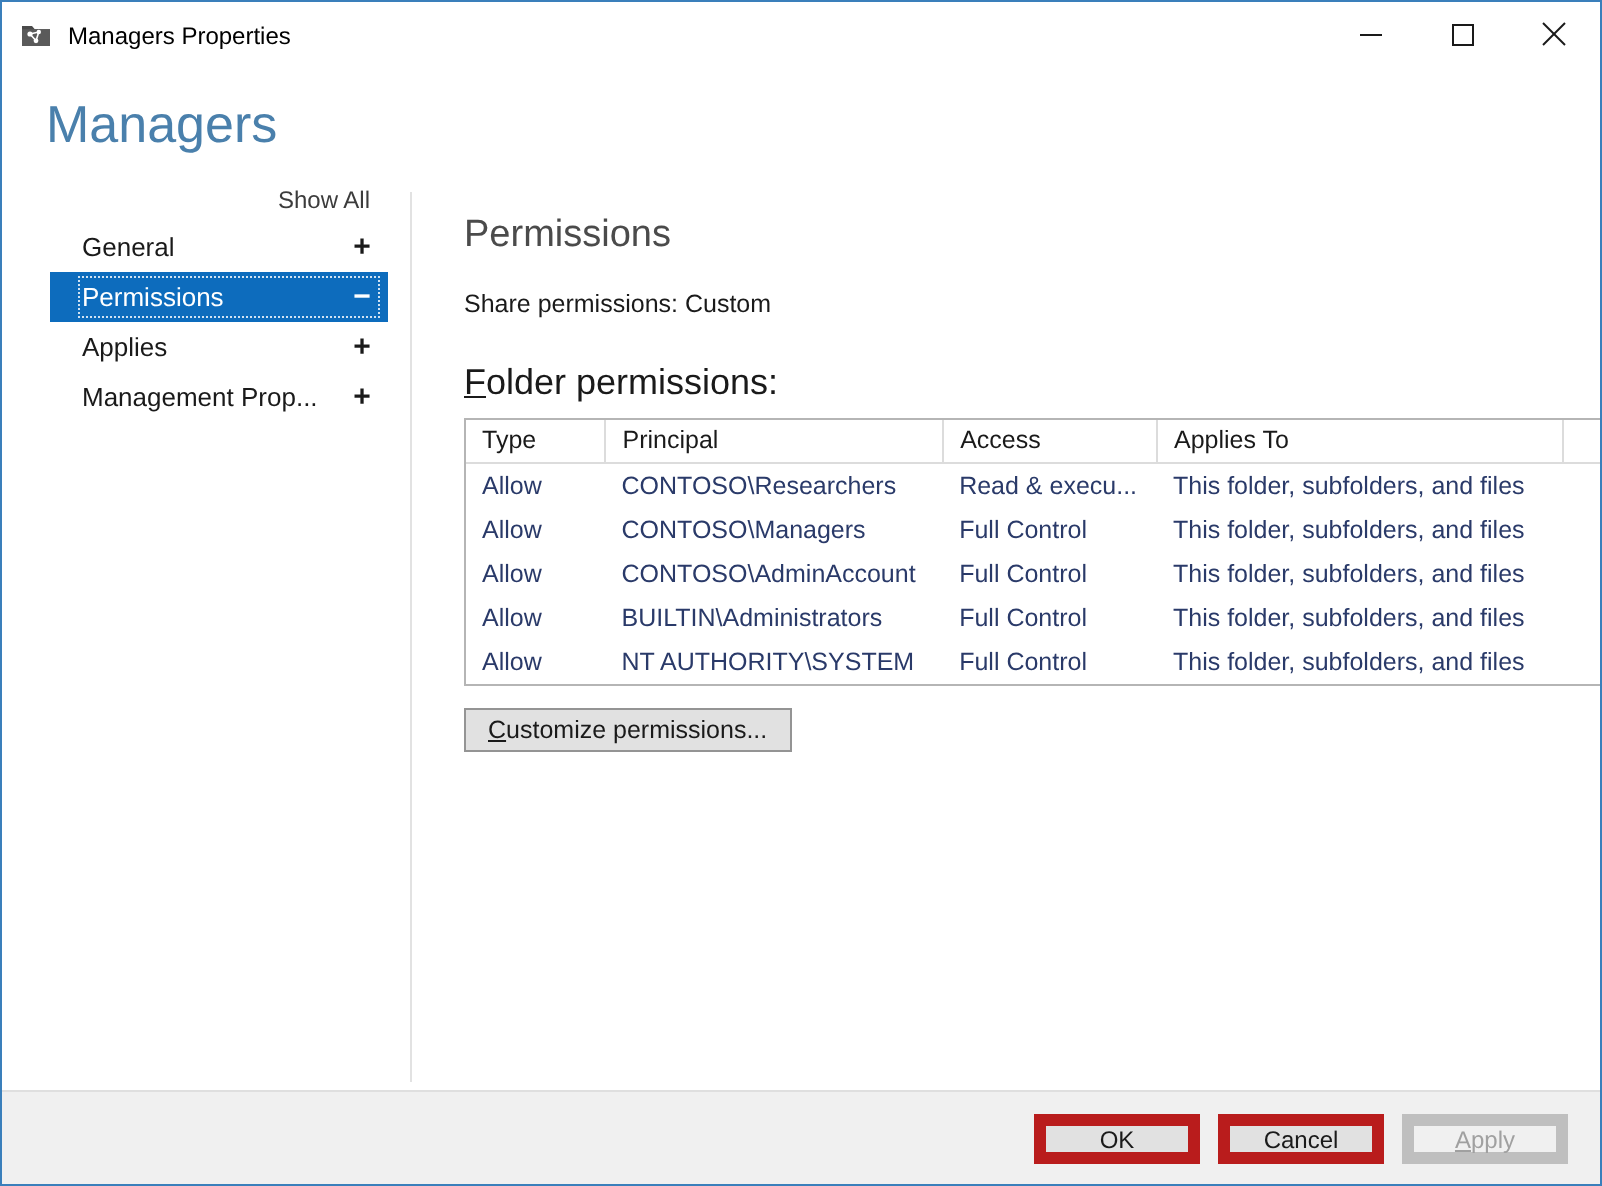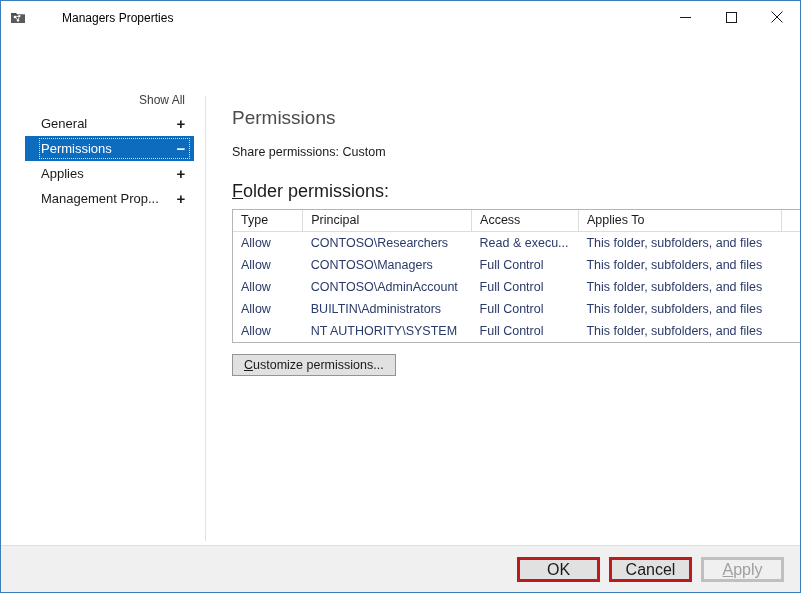--- a/index.html
+++ b/index.html
@@ -24,21 +24,20 @@
 
   
   #titlebar {
     position: absolute;
     left: 0; top: 0;
     width: 799px;
     height: 33px;
     background: #ffffff;
     display: flex;
     align-items: center;
-    gap: 28px;
   }
   #title-icon {
     width: 16px;
     height: 16px;
     margin-left: 9px;
     margin-right: 8px;
     position: relative;
     flex: none;
   }
   #title-text {
@@ -251,23 +250,23 @@
   .footer-btn {
     position: absolute;
     top: 11px;
     width: 83px;
     height: 25px;
     box-sizing: border-box;
     display: flex;
     align-items: center;
     justify-content: center;
     background: #e1e1e1;
-    border: 3px solid #b91c1c;
+    border: 6px solid #b91c1c;
     font-family: "Liberation Sans", sans-serif;
-    font-size: 16px;
+    font-size: 12px;
     color: #1a1a1a;
     white-space: nowrap;
   }
   .footer-btn.disabled {
     color: #a0a0a0;
     border-color: #bfbfbf;
     background: #f0f0f0;
   }
   #btn-ok     { right: 200px; }
   #btn-cancel { right: 108px; }
@@ -302,20 +301,21 @@
       </svg>
     </div>
     <div class="winbtn" id="btn-close">
       <svg width="12" height="12" viewBox="0 0 12 12">
         <line x1="0.5" y1="0.5" x2="11.5" y2="11.5" stroke="#1a1a1a" stroke-width="1"></line>
         <line x1="11.5" y1="0.5" x2="0.5" y2="11.5" stroke="#1a1a1a" stroke-width="1"></line>
       </svg>
     </div>
   </div>
 
+  <div id="header-title">Managers</div>
 
   <div id="sidebar">
     <div id="show-all">Show All</div>
 
     <div id="nav">
 
       <div class="nav-item">
         <span class="nav-label">General</span>
         <span class="nav-sign">+</span>
       </div>

